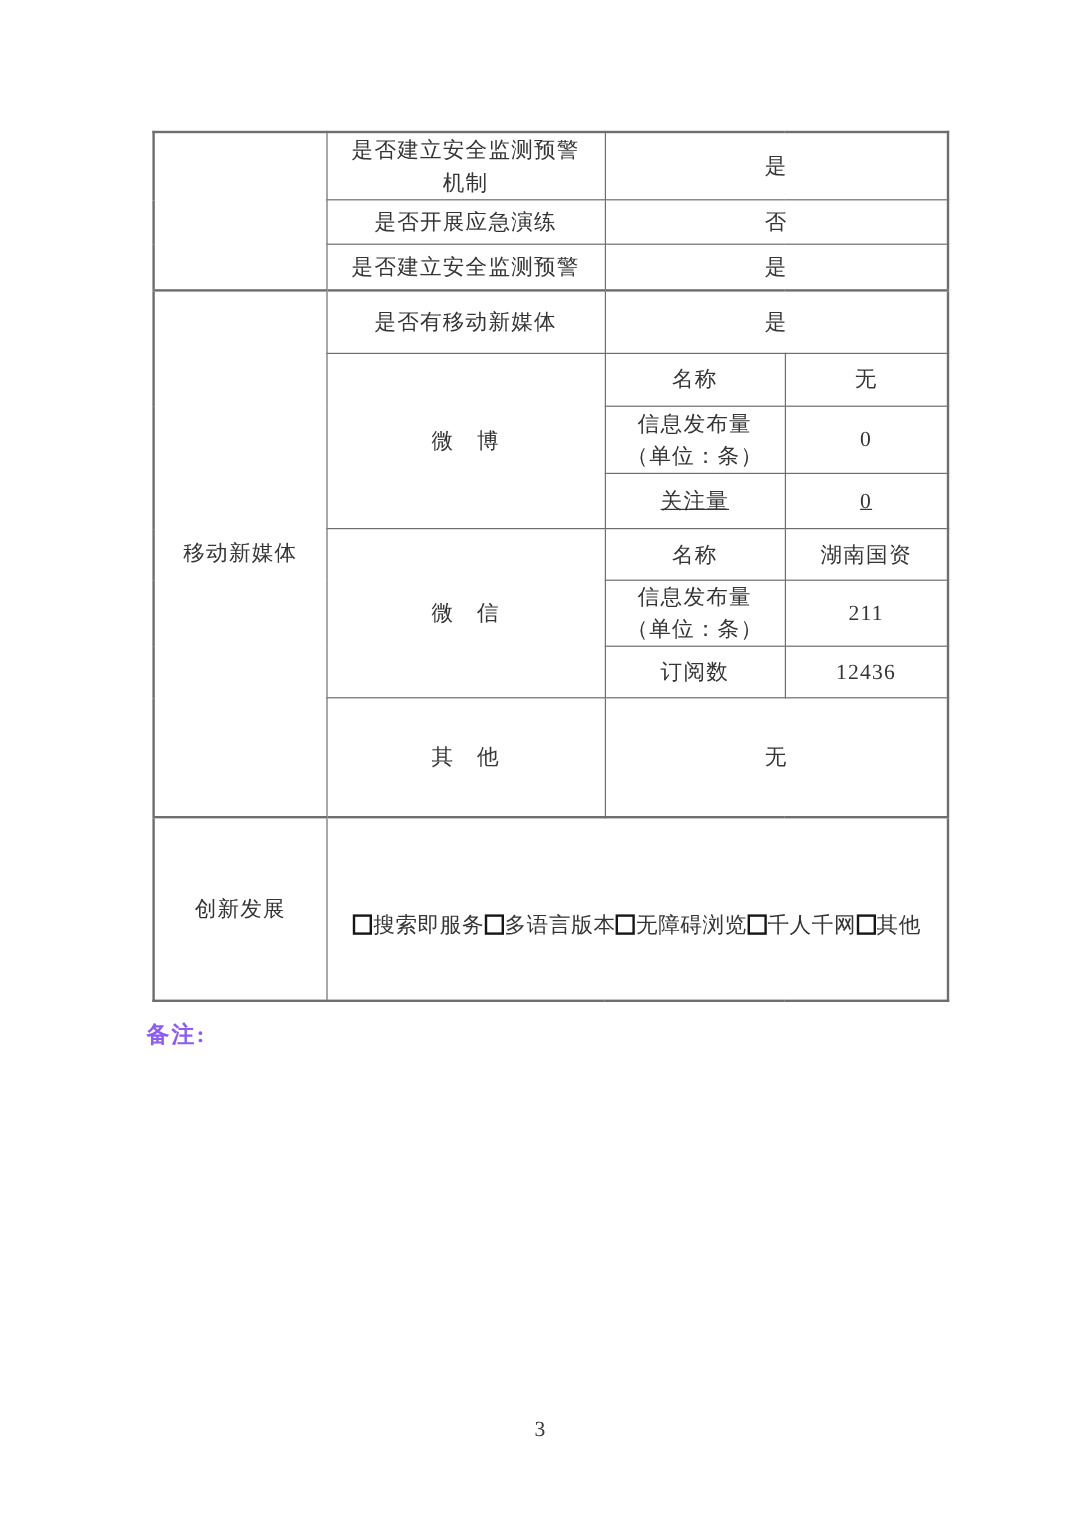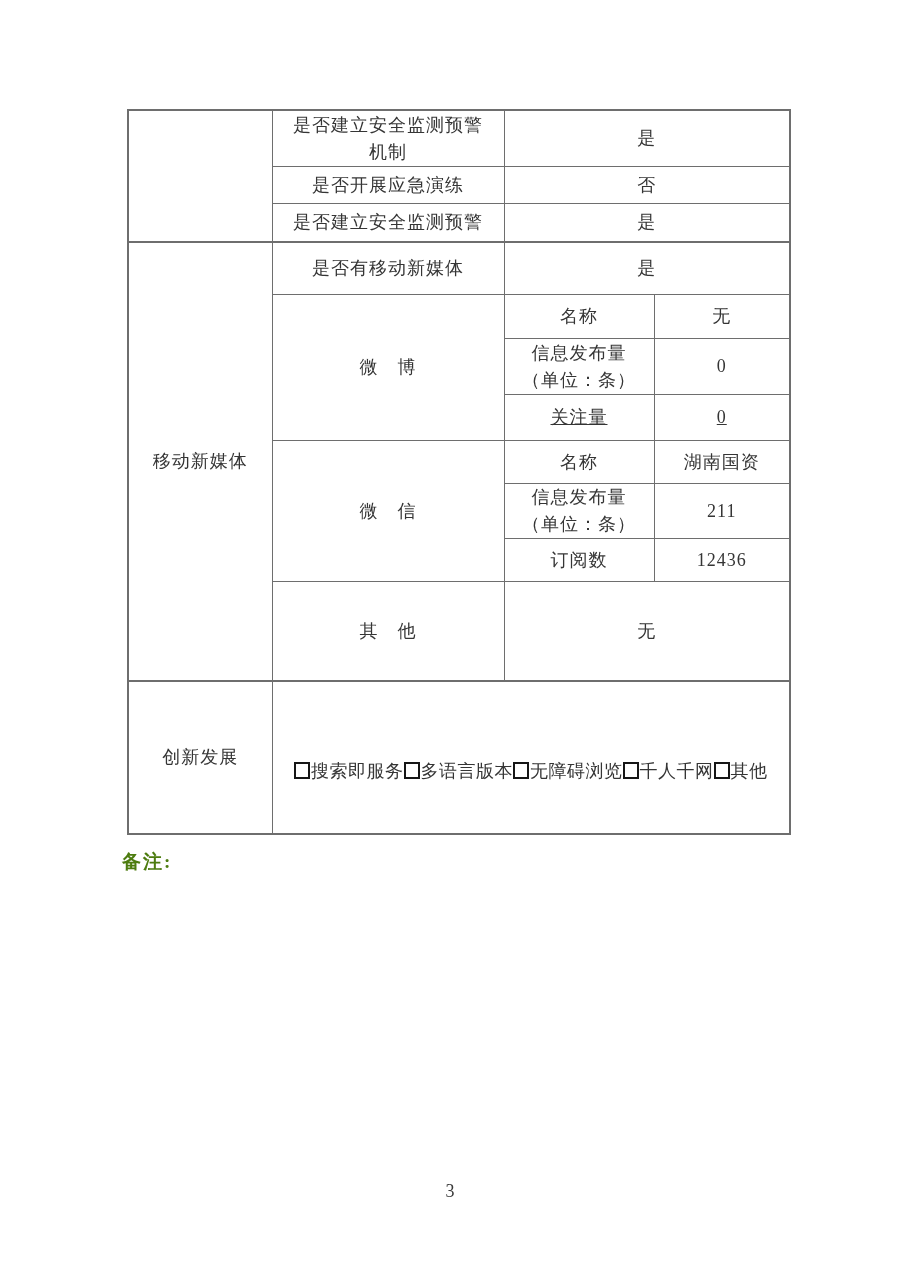--- a/index.html
+++ b/index.html
@@ -67,21 +67,21 @@
     vertical-align: -2px;
     margin-right: 1px;
     background: #ffffff;
   }
   .remarks {
     position: absolute;
     left: 122px;
     top: 849px;
     font-size: 19px;
     font-weight: bold;
-    color: #4d7c0f;
+    color: #8b5cf6;
     letter-spacing: 2px;
   }
   .page-number {
     position: absolute;
     left: 0;
     top: 1181px;
     width: 100%;
     text-align: center;
     font-size: 18px;
     color: #3a3a3a;

